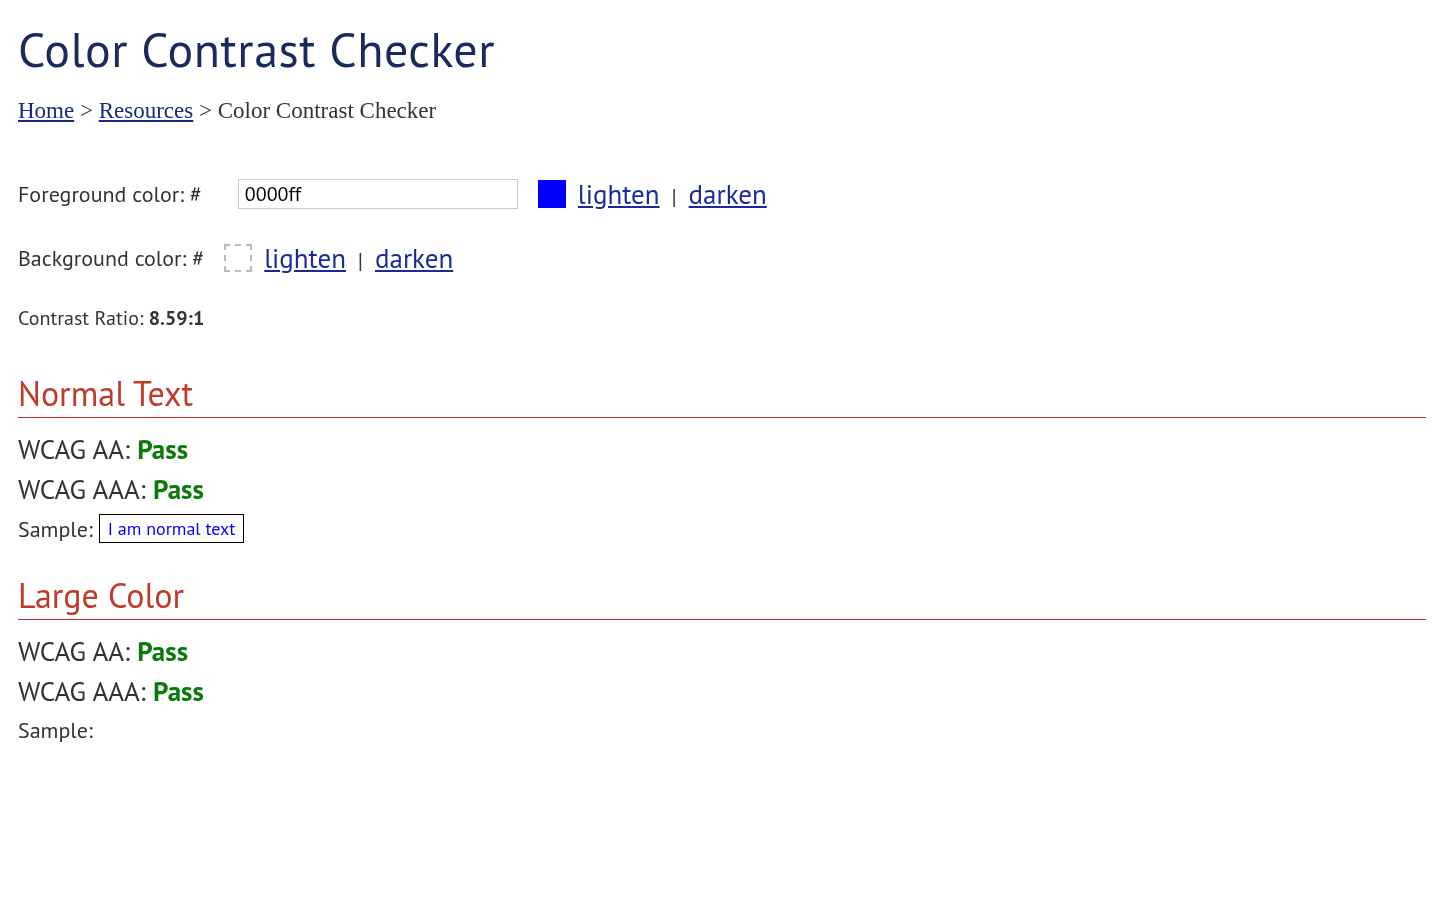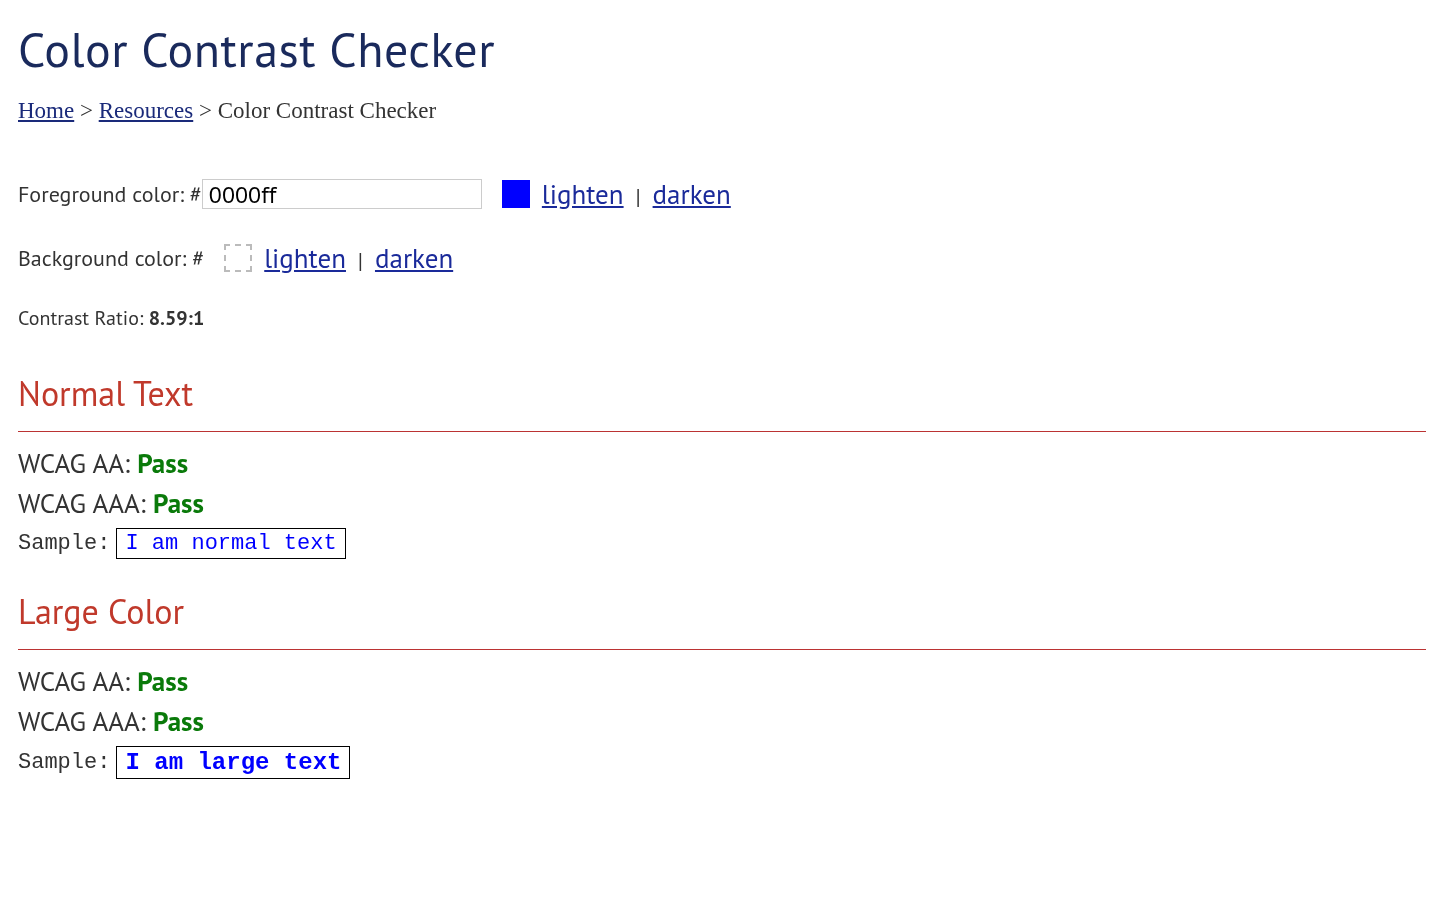--- a/index.html
+++ b/index.html
@@ -31,26 +31,27 @@
   .color-row {
     display: flex;
     align-items: center;
     margin-bottom: 30px;
     font-size: 22px;
     color: #333;
   }
   .color-row label { white-space: nowrap; }
   .color-input {
     font-family: inherit;
-    font-size: 24px;
+    font-size: 20px;
     height: 30px;
     width: 280px;
     border: 1px solid #ccc;
     padding: 2px 6px;
     background: #fff;
+    margin-left: 36px;
   }
   .swatch {
     width: 28px;
     height: 28px;
     margin-left: 20px;
     margin-right: 12px;
     display: inline-block;
   }
   .swatch.fg {
     background: #0000ff;
@@ -72,48 +73,47 @@
   .ratio-line {
     font-size: 20px;
     margin-bottom: 40px;
   }
   .ratio-line .value { font-weight: 700; }
   h2 {
     font-size: 34px;
     font-weight: 400;
     color: #c0392b;
     border-bottom: 1px solid #b33;
-    padding-bottom: 16px;
+    padding-bottom: 2px;
     margin: 30px 0 14px 0;
   }
   .result-line {
     font-size: 27px;
     margin: 6px 0;
   }
   .pass {
     color: #0a7a0a;
     font-weight: 700;
   }
   .sample-line {
     font-size: 22px;
     margin: 8px 0 18px 0;
     display: flex;
     align-items: center;
     gap: 6px;
-    font-family: Liberation Mono, monospace;
   }
   .sample-box {
     border: 1px solid #000;
     padding: 2px 8px;
     display: inline-block;
   }
   .sample-normal {
     color: #0000ff;
     background: #ffffff;
-    font-size: 22px;
+    font-size: 18px;
   }
   .sample-large {
     color: #0000ff;
     background: #ffffff;
     font-size: 24px;
     font-weight: 700;
   }
 </style>
 </head>
 <body>
@@ -167,14 +167,13 @@
 
 <h2>Large Color</h2>
 <div class="result-line">
   <span>WCAG AA: </span><span class="pass">Pass</span>
 </div>
 <div class="result-line">
   <span>WCAG AAA: </span><span class="pass">Pass</span>
 </div>
 <div class="sample-line">
   <span>Sample: </span>
-  <span class="sample-box sample-large">I am large text</span>
 </div>
 
 </body></html>

